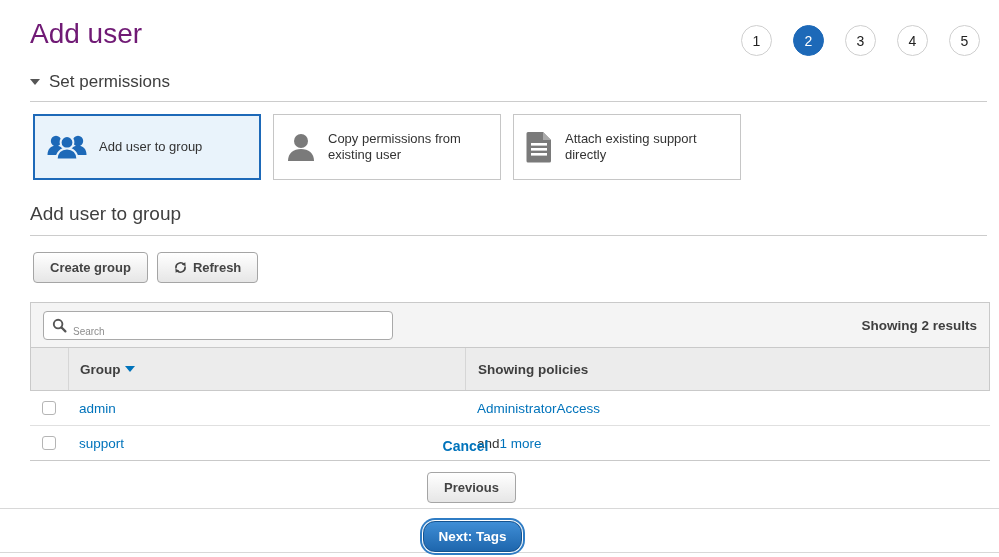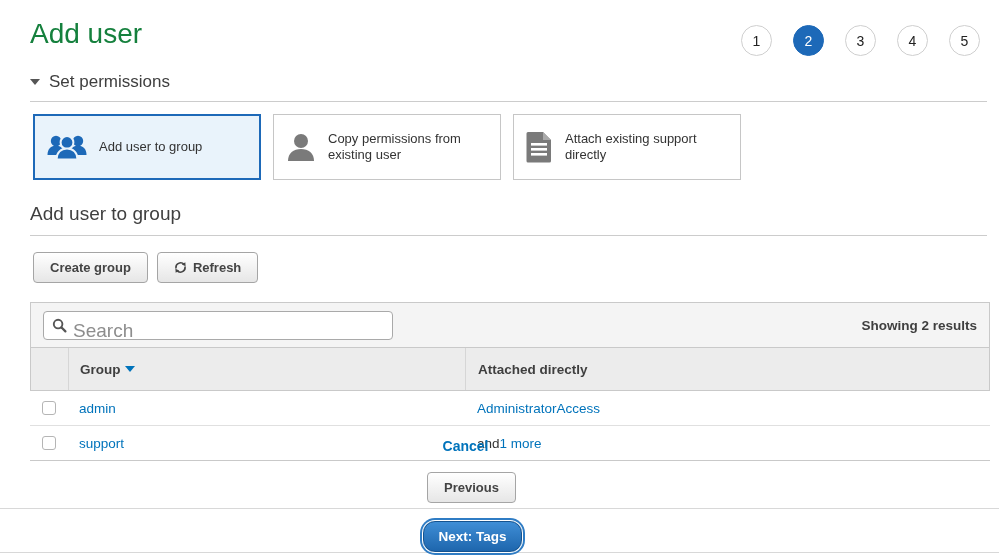--- a/index.html
+++ b/index.html
@@ -2,21 +2,21 @@
 <html><head>
 <meta charset="utf-8">
 <style>
   * { margin:0; padding:0; box-sizing:border-box; }
   html,body { background:#fff; }
   body { width:999px; height:557px; font-family:"Liberation Sans", sans-serif; color:#333; overflow:hidden; }
   .page { position:relative; width:999px; height:557px; }
 
   
   .header { display:flex; justify-content:space-between; align-items:flex-start; padding:18px 19px 0 30px; }
-  .page-title { font-size:28px; font-weight:400; color:#15803d; }
+  .page-title { font-size:28px; font-weight:400; color:#701a75; }
   .steps { display:flex; gap:21px; margin-top:7px; }
   .step { width:31px; height:31px; border-radius:50%; border:1px solid #cfcfcf; background:#fff;
           display:flex; align-items:center; justify-content:center; font-size:14px; color:#222; cursor:default; }
   .step.active { background:#1d69b8; border-color:#1d69b8; color:#fff; }
 
   
   .section-head { margin:16px 12px 0 30px; padding-bottom:9px; border-bottom:1px solid #ccc;
                   display:flex; align-items:center; gap:9px; font-size:17px; color:#3f3f3f; }
   .tri-down { width:0; height:0; border-left:5px solid transparent; border-right:5px solid transparent;
               border-top:6px solid #555; display:inline-block; }
@@ -37,21 +37,21 @@
   .btn-gray { background:linear-gradient(#ffffff,#e6e6e6); border:1px solid #a5a5a5; border-radius:4px;
               padding:7px 16px; font-size:13px; font-weight:bold; color:#444; cursor:pointer;
               display:flex; align-items:center; gap:6px; }
 
   
   .table { margin:19px 9px 0 30px; width:960px; }
   .toolbar { background:#f4f4f4; border:1px solid #c9c9c9; height:46px; display:flex; align-items:center;
              justify-content:space-between; padding:0 12px; }
   .search { width:350px; height:29px; background:#fff; border:1px solid #a9a9a9; border-radius:4px;
             display:flex; align-items:center; padding:0 8px; gap:6px; }
-  .search input { border:none; outline:none; font-size:19px; width:100%; color:#a21caf; background:transparent;
+  .search input { border:none; outline:none; font-size:10px; width:100%; color:#a21caf; background:transparent;
                   font-family:"Liberation Sans", sans-serif;margin-top:12px; }
   .search input::placeholder { color:#8d8d8d; }
   .results { font-weight:bold; font-size:13.5px; color:#3f3f3f; }
 
   .thead { display:flex; background:#ececec; border:1px solid #c9c9c9; border-top:none; height:43px;
            align-items:stretch; font-weight:bold; font-size:13.5px; color:#3f3f3f; }
   .col-check { width:38px; border-right:1px solid #d6d6d6; display:flex; align-items:center; justify-content:center; }
   .col-group { width:397px; padding-left:11px; display:flex; align-items:center; gap:4px; border-right:1px solid #d6d6d6; }
   .col-policies { flex:1; padding-left:12px; display:flex; align-items:center; }
   .sort-tri { width:0; height:0; border-left:5px solid transparent; border-right:5px solid transparent;
@@ -166,21 +166,21 @@
       <div class="results">Showing 2 results</div>
     </div>
 
     <div class="thead">
       <div class="col-check"></div>
       <div class="col-group">
         <span>Group</span>
         <span class="sort-tri"></span>
       </div>
       <div class="col-policies">
-        <span>Attached directly</span>
+        <span>Showing policies</span>
       </div>
     </div>
 
     <div class="trow">
       <div class="col-check">
         <span class="checkbox"></span>
       </div>
       <div class="col-group">
         <a class="link">admin</a>
       </div>

